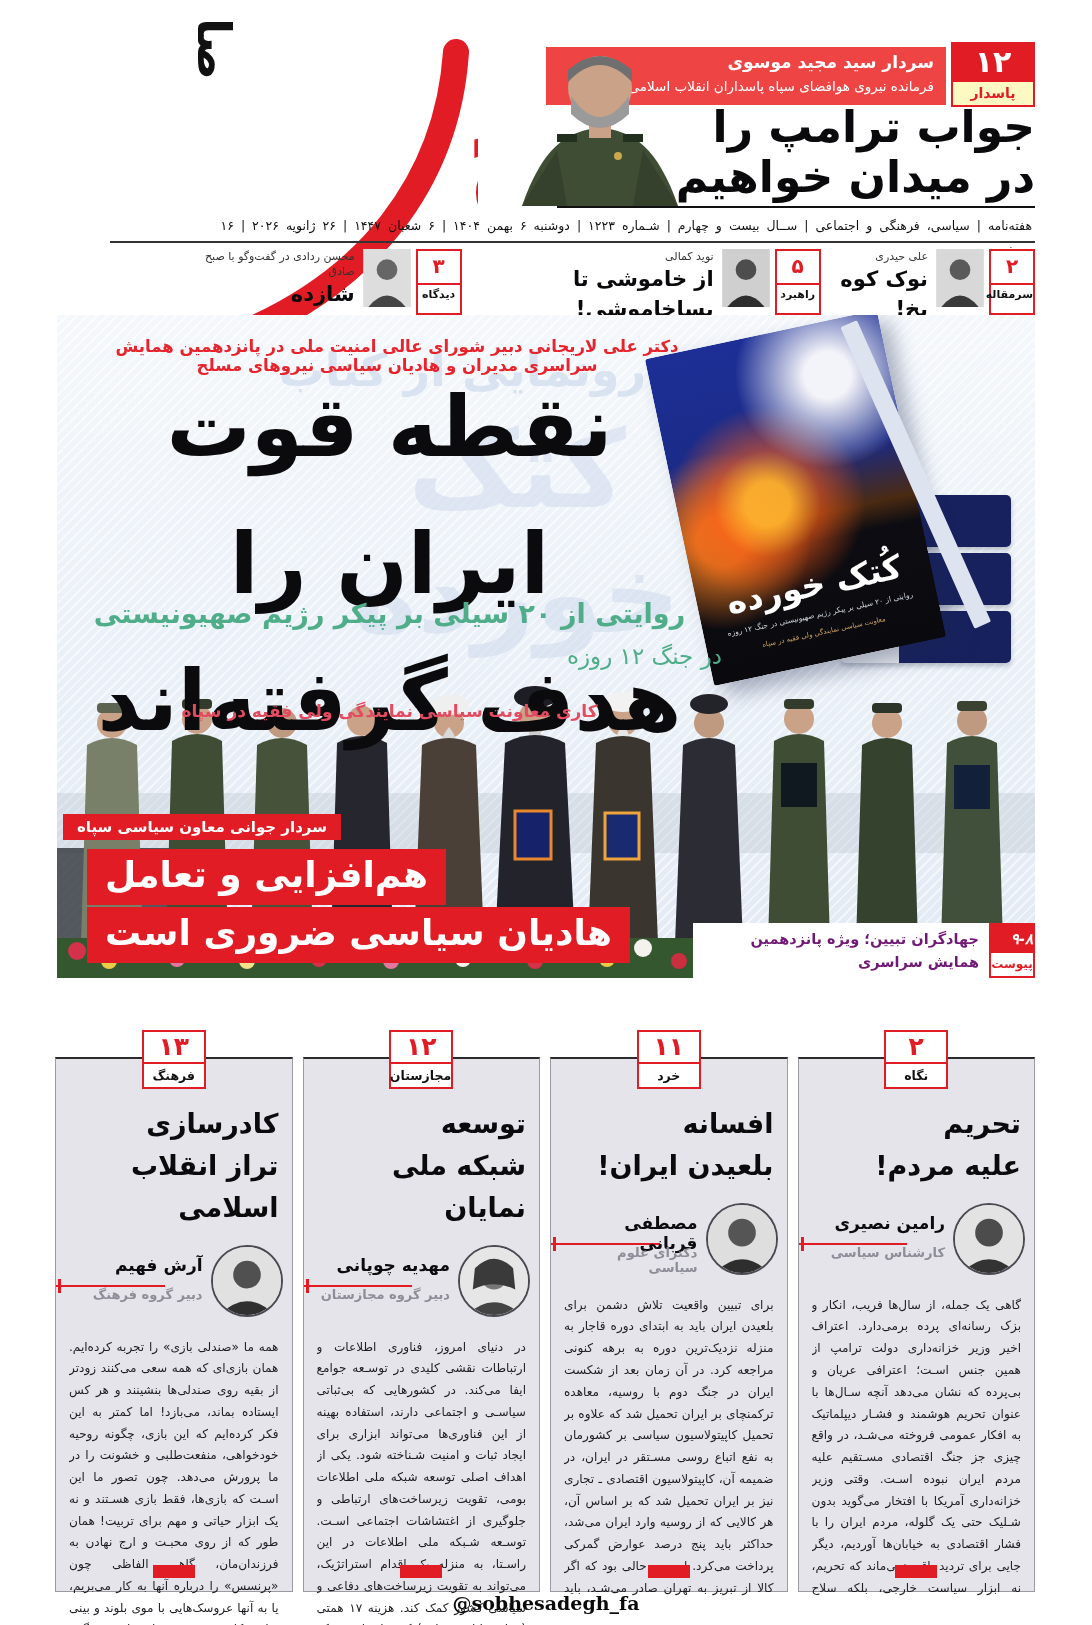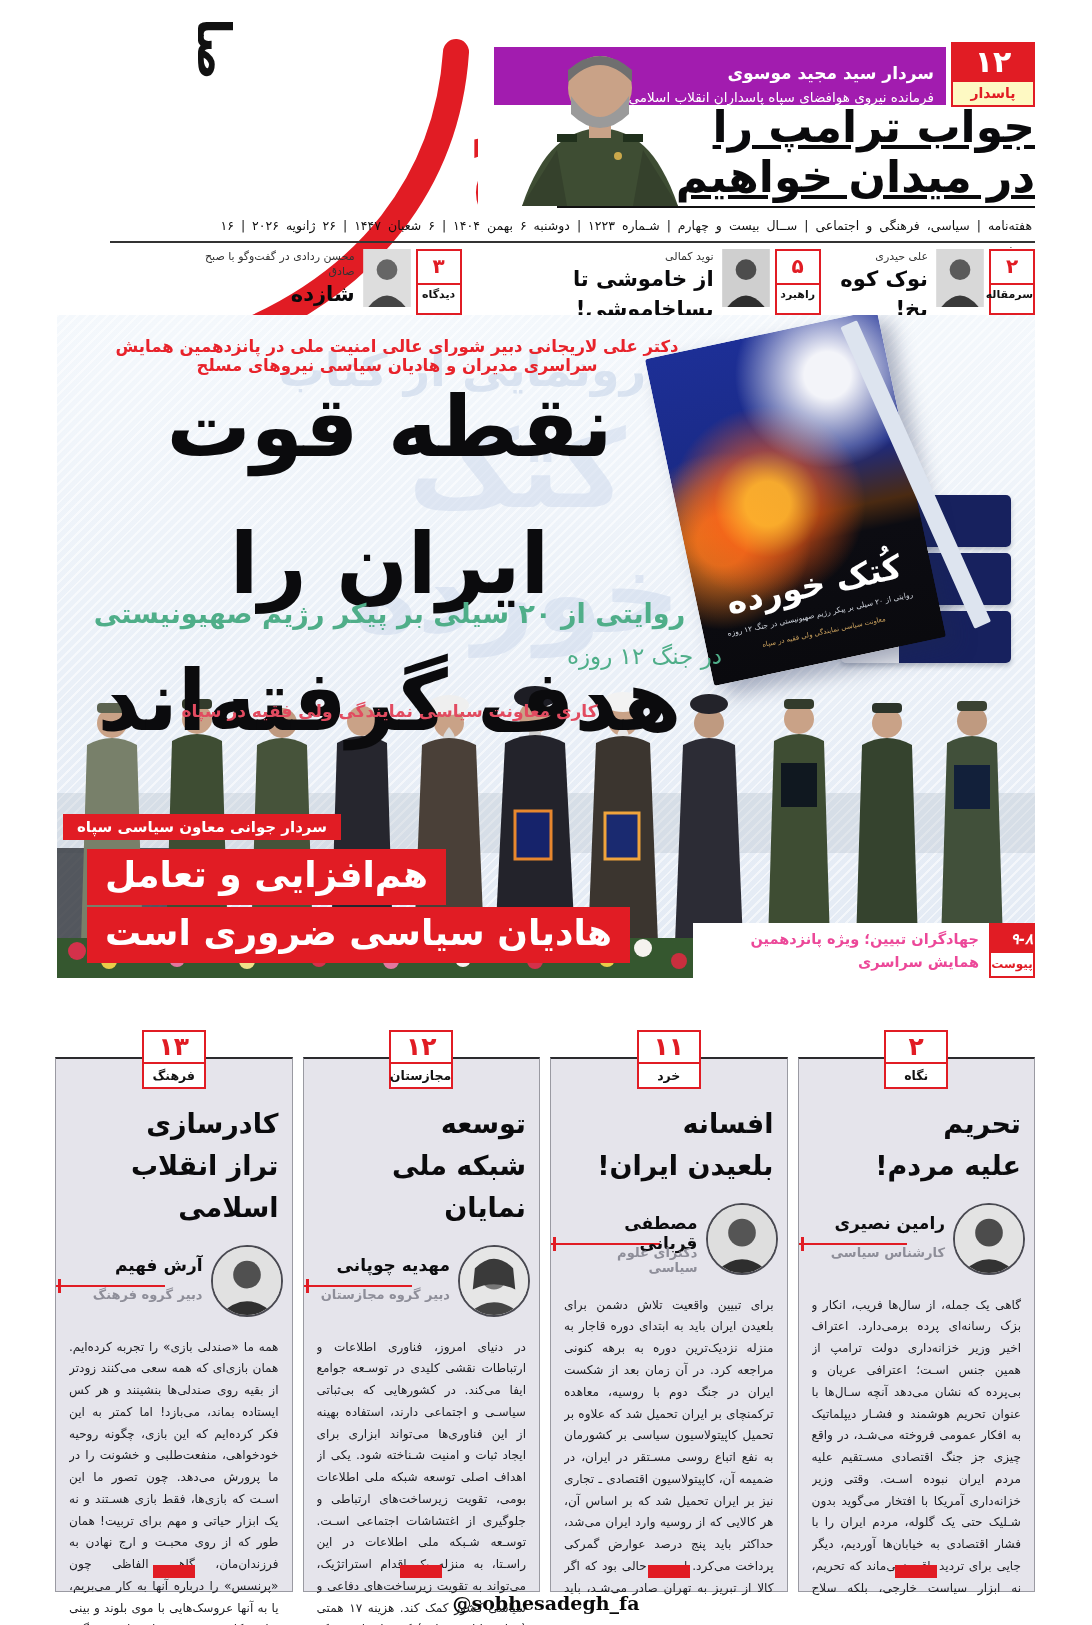--- a/index.html
+++ b/index.html
@@ -3,26 +3,26 @@
 <meta charset="utf-8">
 <style>
   html,body{margin:0;padding:0;background:#fff;}
   .page{position:relative;width:1092px;height:1625px;margin:0 auto;background:#fff;overflow:hidden;
         direction:rtl;font-family:"DejaVu Sans",sans-serif;color:#111;}
   
   .logo-svg{position:absolute;left:48px;top:20px;width:430px;height:345px;}
   .page-badge{position:absolute;right:57px;top:42px;width:84px;border:2.5px solid #e11c24;background:#fff;box-sizing:border-box;}
   .page-badge .num{background:#e11c24;color:#fff;font-size:30px;font-weight:bold;text-align:center;height:38px;line-height:36px;}
   .page-badge .sec{background:#fef9c3;color:#e11c24;font-size:14px;font-weight:bold;text-align:center;height:23px;line-height:23px;}
-  .top-kicker-bar{position:absolute;right:146px;top:47px;width:452px;height:58px;background:#a21caf;color:#fff;
-        box-sizing:border-box;padding:13px 12px 0 8px;z-index:1;}
+  .top-kicker-bar{position:absolute;right:146px;top:47px;width:400px;height:58px;background:#ef4444;color:#fff;
+        box-sizing:border-box;padding:2px 12px 0 8px;z-index:1;}
   .top-kicker-bar .l1{font-size:17px;font-weight:bold;line-height:26px;}
   .top-kicker-bar .l2{font-size:13.5px;line-height:22px;}
   .top-headline{position:absolute;right:57px;top:102px;width:470px;text-align:right;font-weight:900;
-        font-size:44px;line-height:50px;color:#0a0a0c;letter-spacing:-1px;text-decoration:underline;}
+        font-size:44px;line-height:50px;color:#0a0a0c;letter-spacing:-1px;}
   .top-rule{position:absolute;right:57px;top:206px;width:478px;height:2px;background:#111;}
   .commander{position:absolute;left:497px;top:30px;width:206px;height:176px;z-index:2;}
   .info-line{position:absolute;right:60px;top:214px;width:820px;font-size:12.5px;color:#111;text-align:right;
         word-spacing:3px;line-height:24px;}
   .head-hairline{position:absolute;left:110px;right:57px;top:241px;height:1.5px;background:#333;}
   
   .teasers{position:absolute;right:57px;top:249px;width:835px;height:62px;display:flex;justify-content:space-between;}
   .teaser{display:flex;align-items:flex-start;}
   .tz-badge{width:46px;border:2px solid #e11c24;background:#fff;box-sizing:border-box;flex:none;}
   .tz-badge .num{background:#fff;color:#e11c24;font-size:20px;font-weight:bold;text-align:center;height:32px;line-height:30px;border-bottom:2px solid #e11c24;}
@@ -59,21 +59,21 @@
   .book-cred{color:#caa15e;font-size:7px;margin-top:10px;}
   .stage{position:absolute;left:0;bottom:0;width:978px;height:335px;z-index:1;}
   .quote-label{position:absolute;left:6px;top:499px;background:#e11c24;color:#fff;font-size:15px;font-weight:bold;padding:4px 14px;z-index:3;}
   .ribbon{position:absolute;left:6px;background:#e11c24;color:#fff;font-weight:900;font-size:36px;line-height:48px;
         padding:2px 18px 6px;letter-spacing:-1px;z-index:3;margin-left:24px;}
   .r1{top:534px;} .r2{top:592px;}
   .supplement{position:absolute;right:0;top:608px;width:342px;height:55px;background:#fff;display:flex;align-items:stretch;z-index:3;}
   .sp-badge{width:46px;border:2px solid #e11c24;box-sizing:border-box;flex:none;}
   .sp-badge .num{background:#e11c24;color:#fff;font-weight:bold;font-size:15px;height:28px;line-height:28px;font-style:italic;}
   .sp-badge .sec{background:#fff;color:#e11c24;font-weight:bold;font-size:12px;text-align:center;height:23px;line-height:23px;}
-  .sp-text{color:#ec4899;font-weight:bold;font-size:14.5px;line-height:1.62;text-align:right;padding:5px 10px 0 4px;}
+  .sp-text{color:#701a75;font-weight:bold;font-size:14.5px;line-height:1.62;text-align:right;padding:5px 10px 0 4px;}
   
   .cols{position:absolute;left:55px;top:1057px;width:980px;display:flex;gap:10px;}
   .col{flex:1;position:relative;background:#e5e4eb;border:1px solid #9a9aa2;border-top:2px solid #2b2b2e;
         height:535px;box-sizing:border-box;padding:0 13px;}
   .col-badge{position:absolute;top:-29px;right:50%;transform:translateX(50%);width:64px;background:#fff;
         border:2.5px solid #e11c24;box-sizing:border-box;text-align:center;}
   .col-badge .num{color:#e11c24;font-size:25px;font-weight:bold;line-height:30px;border-bottom:2px solid #e11c24;}
   .col-badge .sec{color:#111;font-size:12.5px;font-weight:bold;line-height:23px;white-space:nowrap;}
   .col-head{margin-top:44px;text-align:right;font-size:27px;font-weight:900;line-height:1.55;color:#0b0b0d;letter-spacing:-.5px;}
   .author{position:relative;height:80px;margin-top:16px;}

